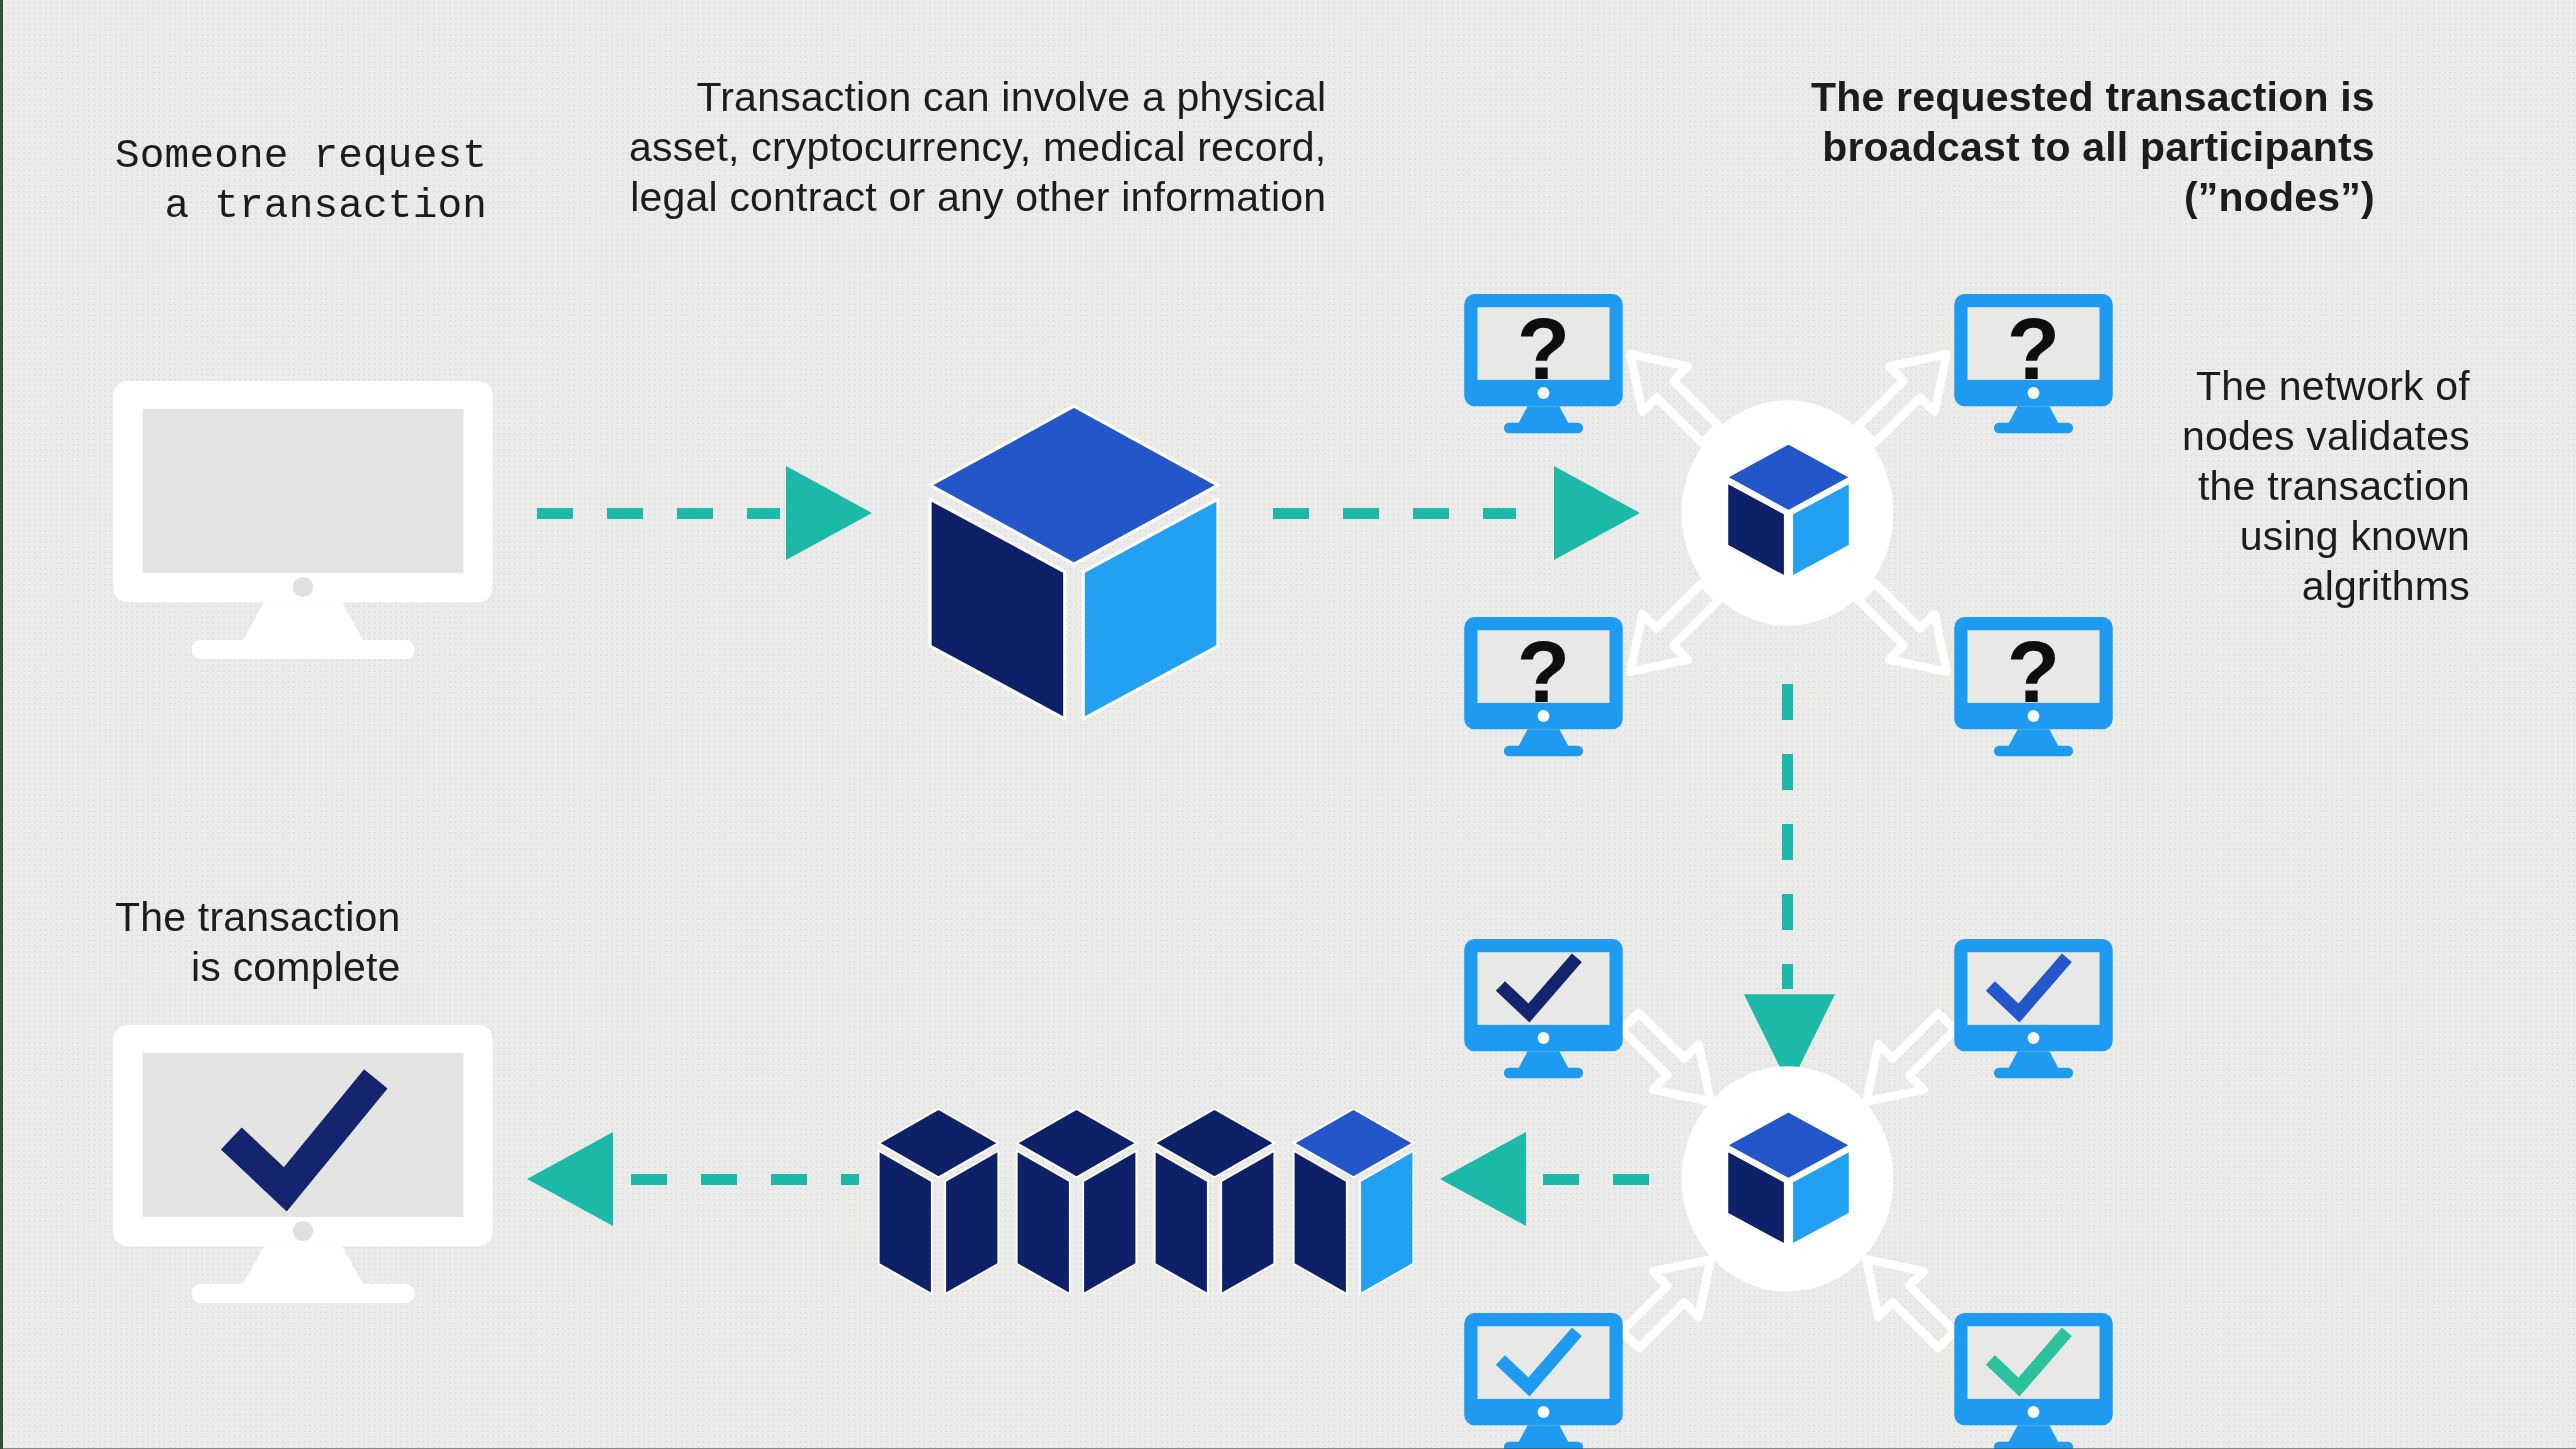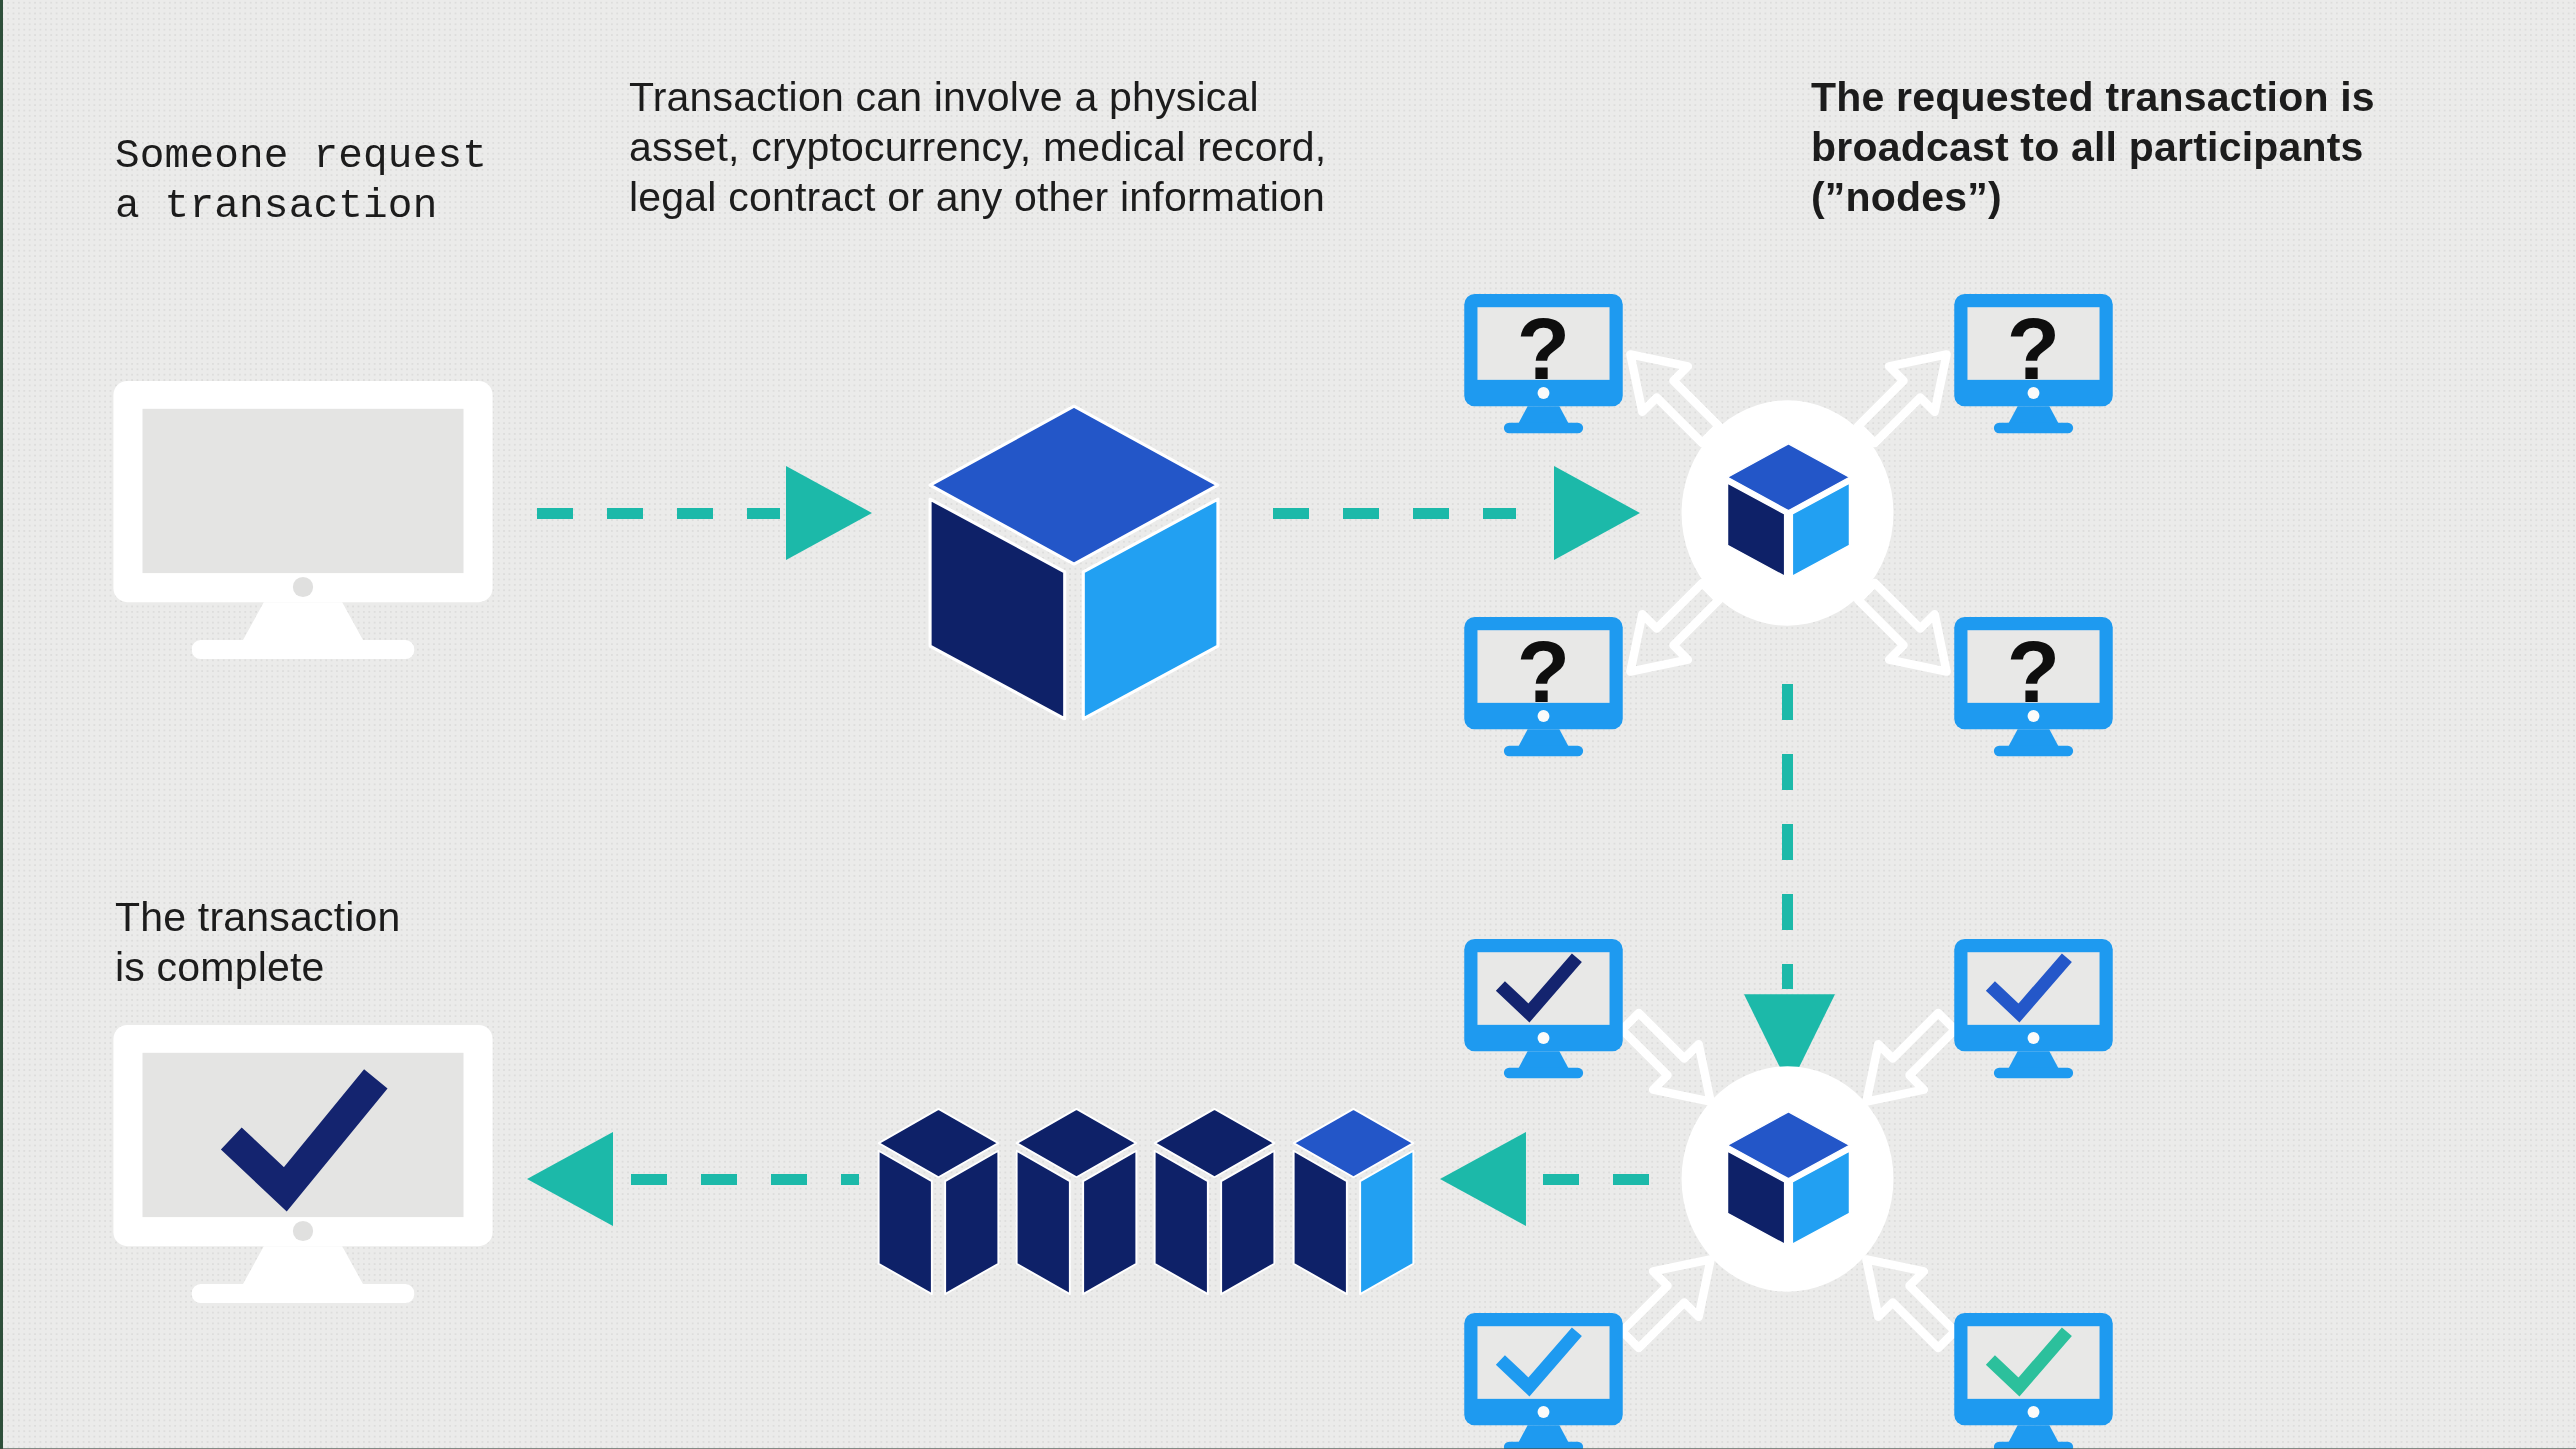--- a/index.html
+++ b/index.html
@@ -13,20 +13,21 @@
     font-family:"Liberation Sans","DejaVu Sans",sans-serif;
   }
   .edge-left{position:absolute;left:0;top:0;width:2.7px;height:1450px;background:var(--edge_green,#2E4F3A);}
   .edge-bottom{position:absolute;left:0;bottom:0;width:2576px;height:2px;background:#3d4a41;opacity:.6;}
   .label{
     position:absolute;
     font-size:41px;line-height:50px;
     color:var(--text,#1C1C1C);
     white-space:pre-line;
     letter-spacing:0.2px;
+    text-align:right;
   }
   .abs{position:absolute;}
   
   .f-white{fill:var(--white,#fff);}
   .f-screen{fill:var(--screen_gray,#E8E8E7);}
   .f-screen2{fill:var(--screen_gray_large,#E4E4E3);}
   .f-dot{fill:#fbfbfa;}
   .f-dot2{fill:#e0e0df;}
   .f-mblue{fill:var(--monitor_blue,#1E9AF0);}
   .f-ctop{fill:var(--cube_top_blue,#2356C8);}
@@ -51,20 +52,25 @@
 <div class="canvas">
 
   <div class="label" style="left:115px;top:131px;font-family:Liberation Mono, monospace;">Someone request
 a transaction</div>
   <div class="label" style="left:629px;top:72px;">Transaction can involve a physical
 asset, cryptocurrency, medical record,
 legal contract or any other information</div>
   <div class="label" style="left:1811px;top:72px;font-weight:bold;">The requested transaction is
 broadcast to all participants
 (”nodes”)</div>
+  <div class="label" style="left:2182px;top:361px;">The network of
+nodes validates
+the transaction
+using known
+algrithms</div>
   <div class="label" style="left:115px;top:892px;">The transaction
 is complete</div>
 
   <svg class="abs" style="left:113px;top:381px;" width="380" height="297" viewBox="0 0 300 235">
     <rect class="f-white" x="0" y="0" width="300" height="175" rx="11"></rect>
     <rect class="f-screen2" x="23" y="22" width="254" height="130"></rect>
     <circle class="f-dot2" cx="150" cy="163" r="8"></circle>
     <polygon class="f-white" points="119,175 181,175 198,206 102,206"></polygon>
     <rect class="f-white" x="62" y="205" width="176" height="15" rx="7"></rect>
   </svg>

